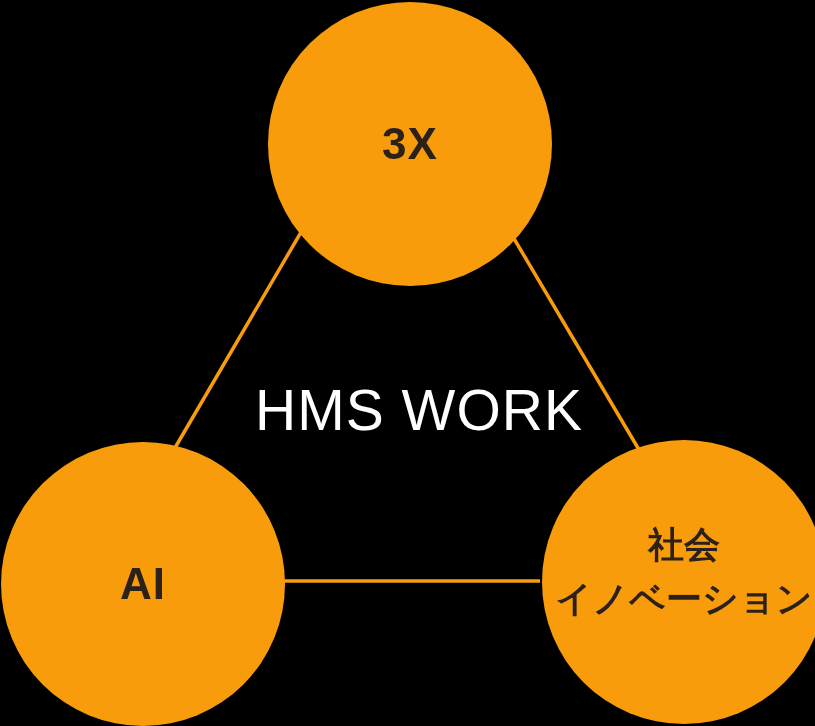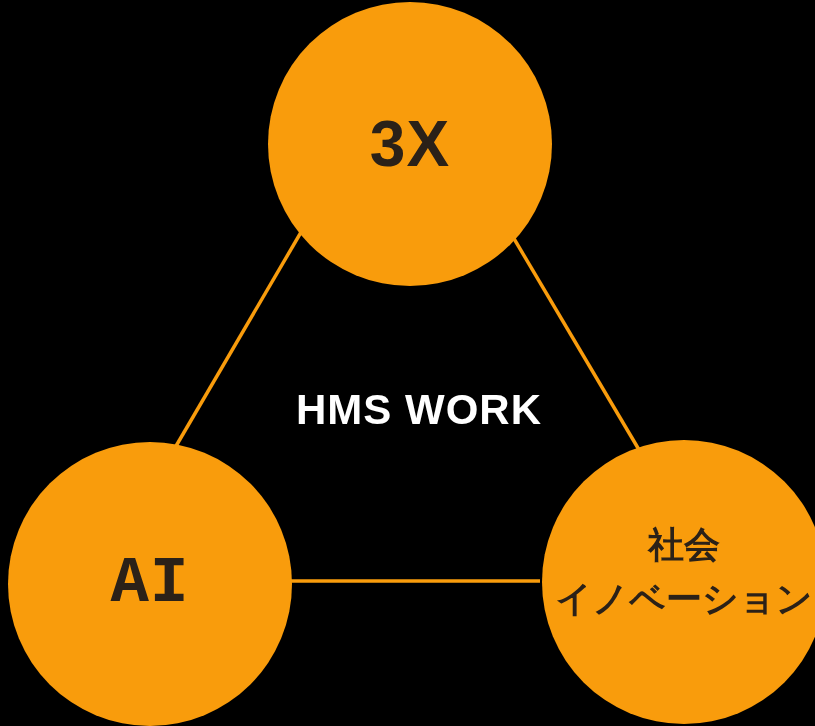--- a/index.html
+++ b/index.html
@@ -34,42 +34,42 @@
     border-radius: 50%;
     background: #F99C0C;
     display: flex;
     align-items: center;
     justify-content: center;
     text-align: center;
     color: #2B2118;
     font-weight: bold;
   }
   .node-top    { left: 268px; top: 2px; }
-  .node-left   { left: 8px;   top: 442px; font-family: Liberation Mono, monospace; }
+  .node-left   { left: 1px;   top: 442px; }
   .node-right  { left: 542px; top: 440px; }
   .node-label-large {
-    font-size: 64px;
+    font-size: 44px;
     line-height: 1;
     letter-spacing: 1px;
     white-space: pre-line;
   }
   .node-label-small {
     font-size: 36px;
     line-height: 1.5;
     white-space: pre-line;
     transform: translateY(-10px);
   }
   .center-title {
     position: absolute;
     left: 419px;
     top: 410px;
     transform: translate(-50%, -50%);
     color: #FFFFFF;
-    font-size: 42px;
-    font-weight: bold;
+    font-size: 57px;
+    font-weight: normal;
     letter-spacing: 1px;
     white-space: nowrap;
   }
 </style>
 </head>
 <body>
 
 <div class="canvas">
 
   <svg class="connectors" viewBox="0 0 815 726">

